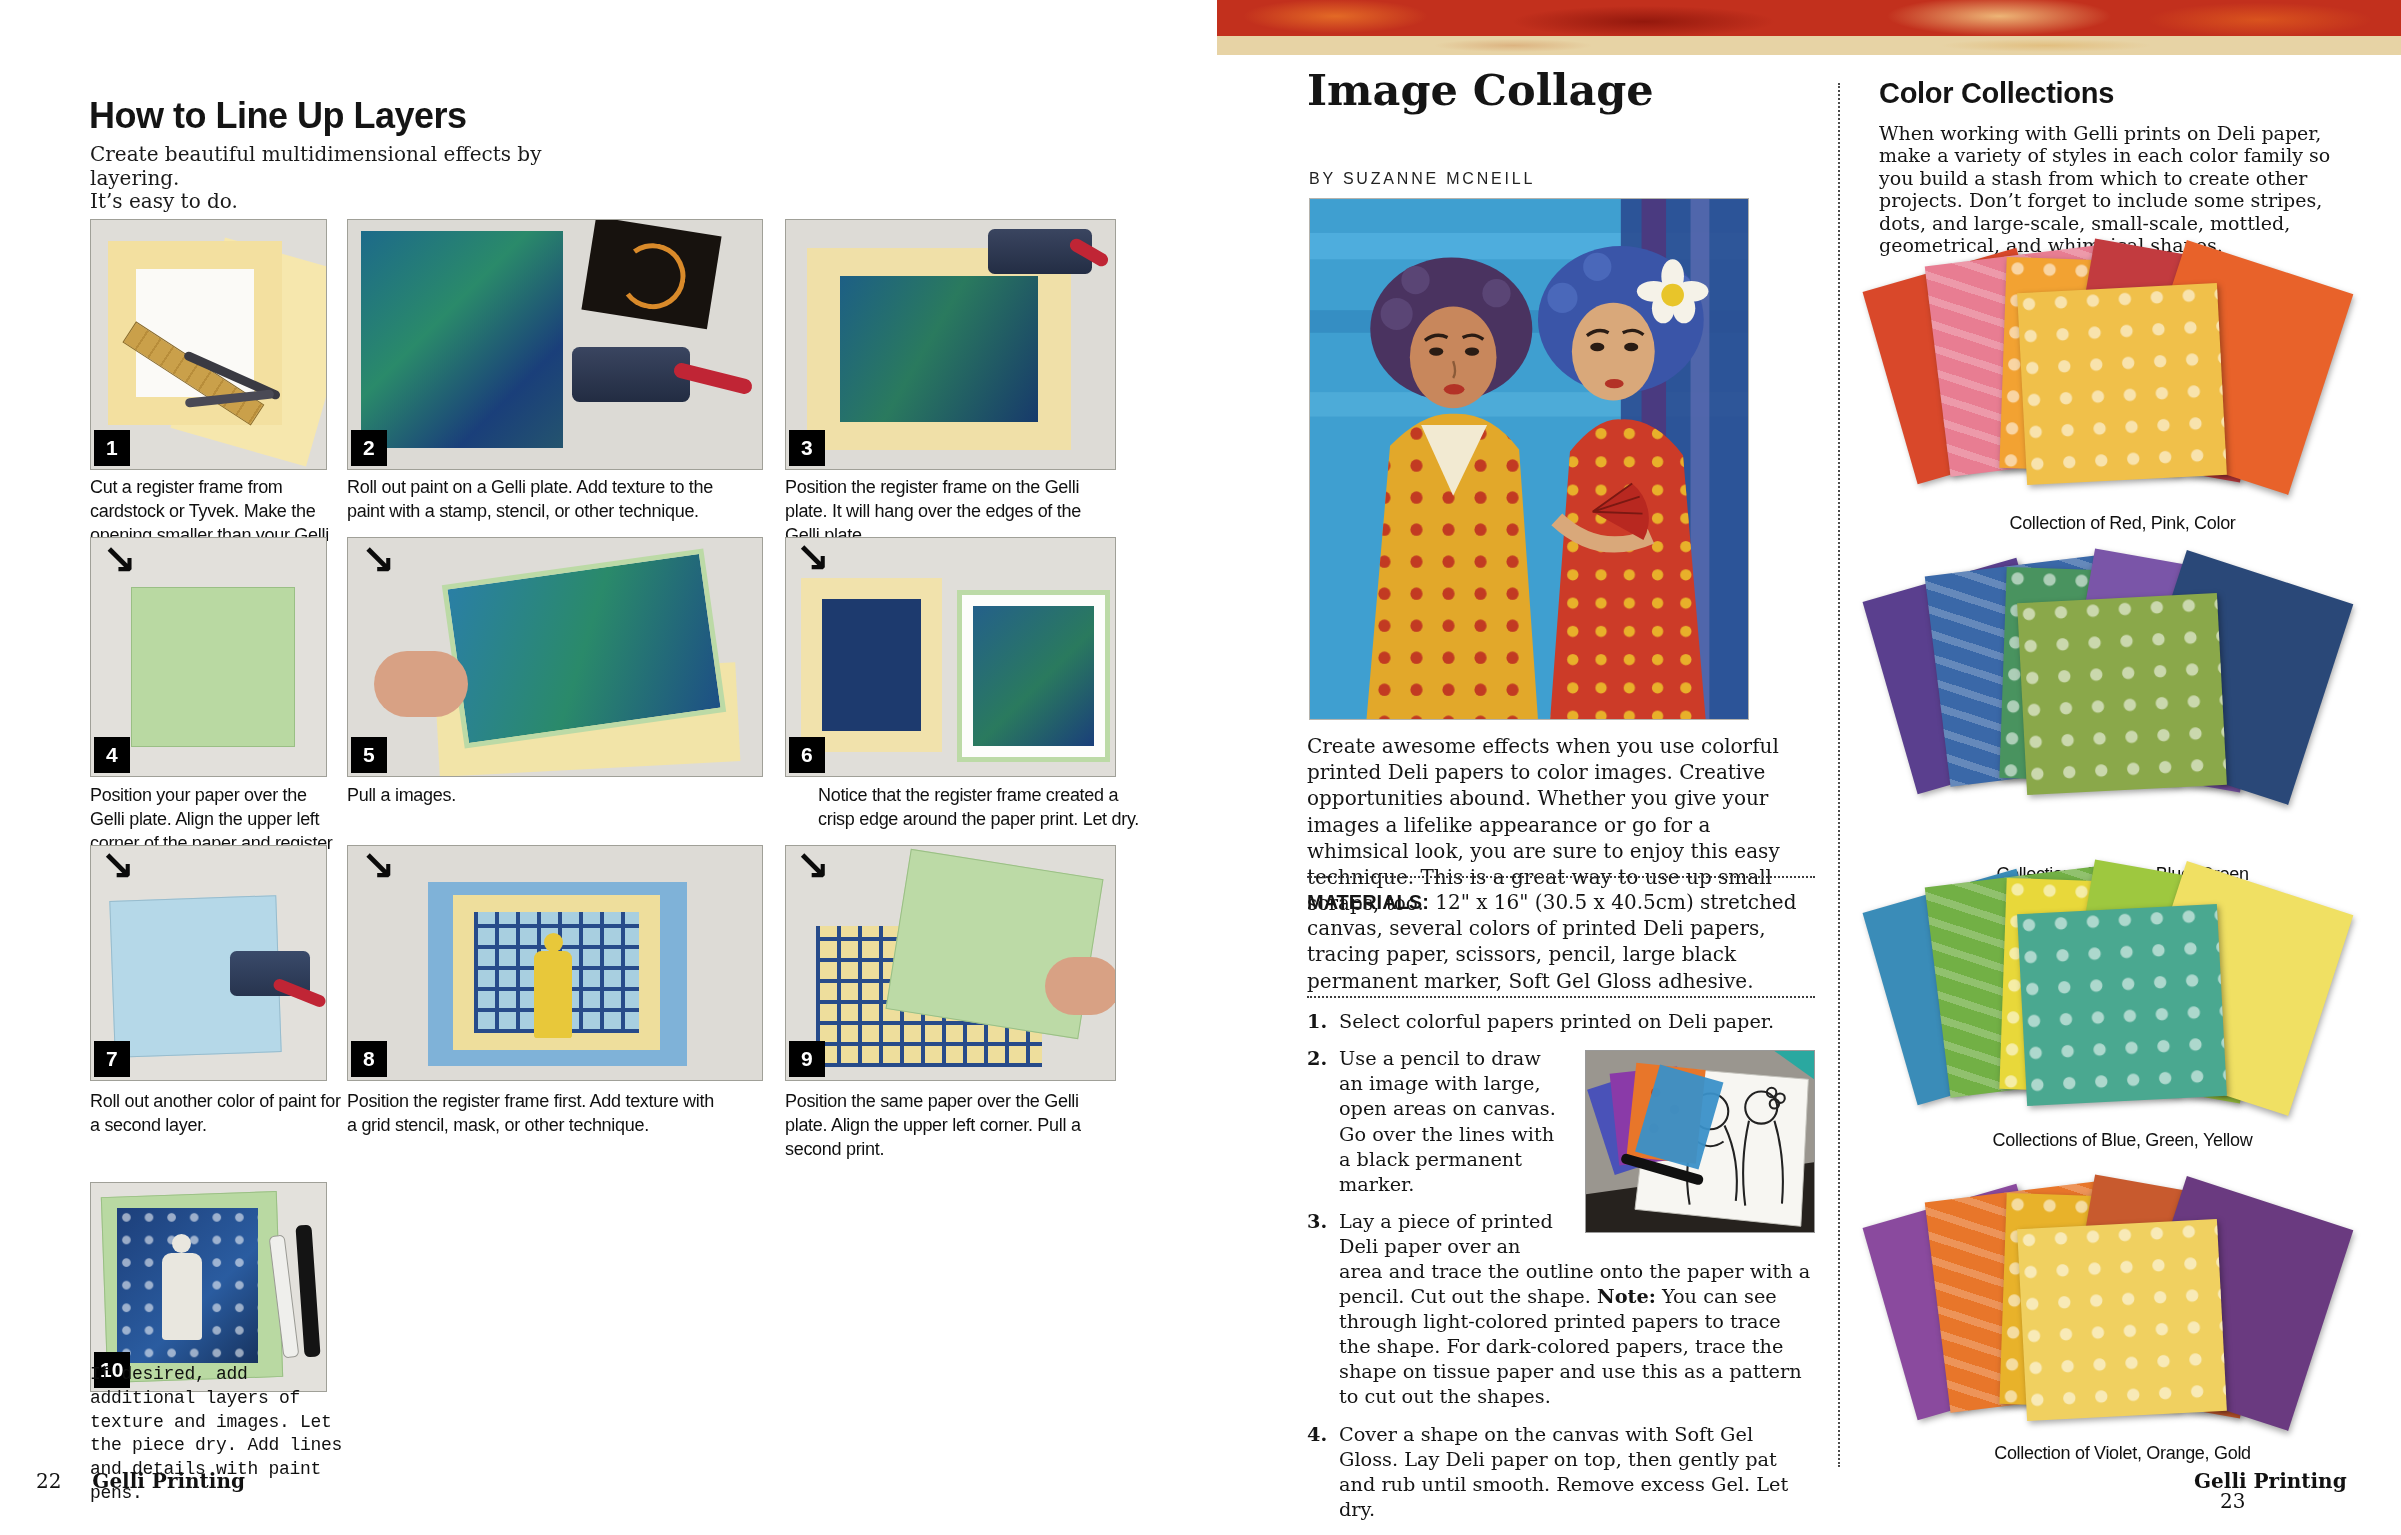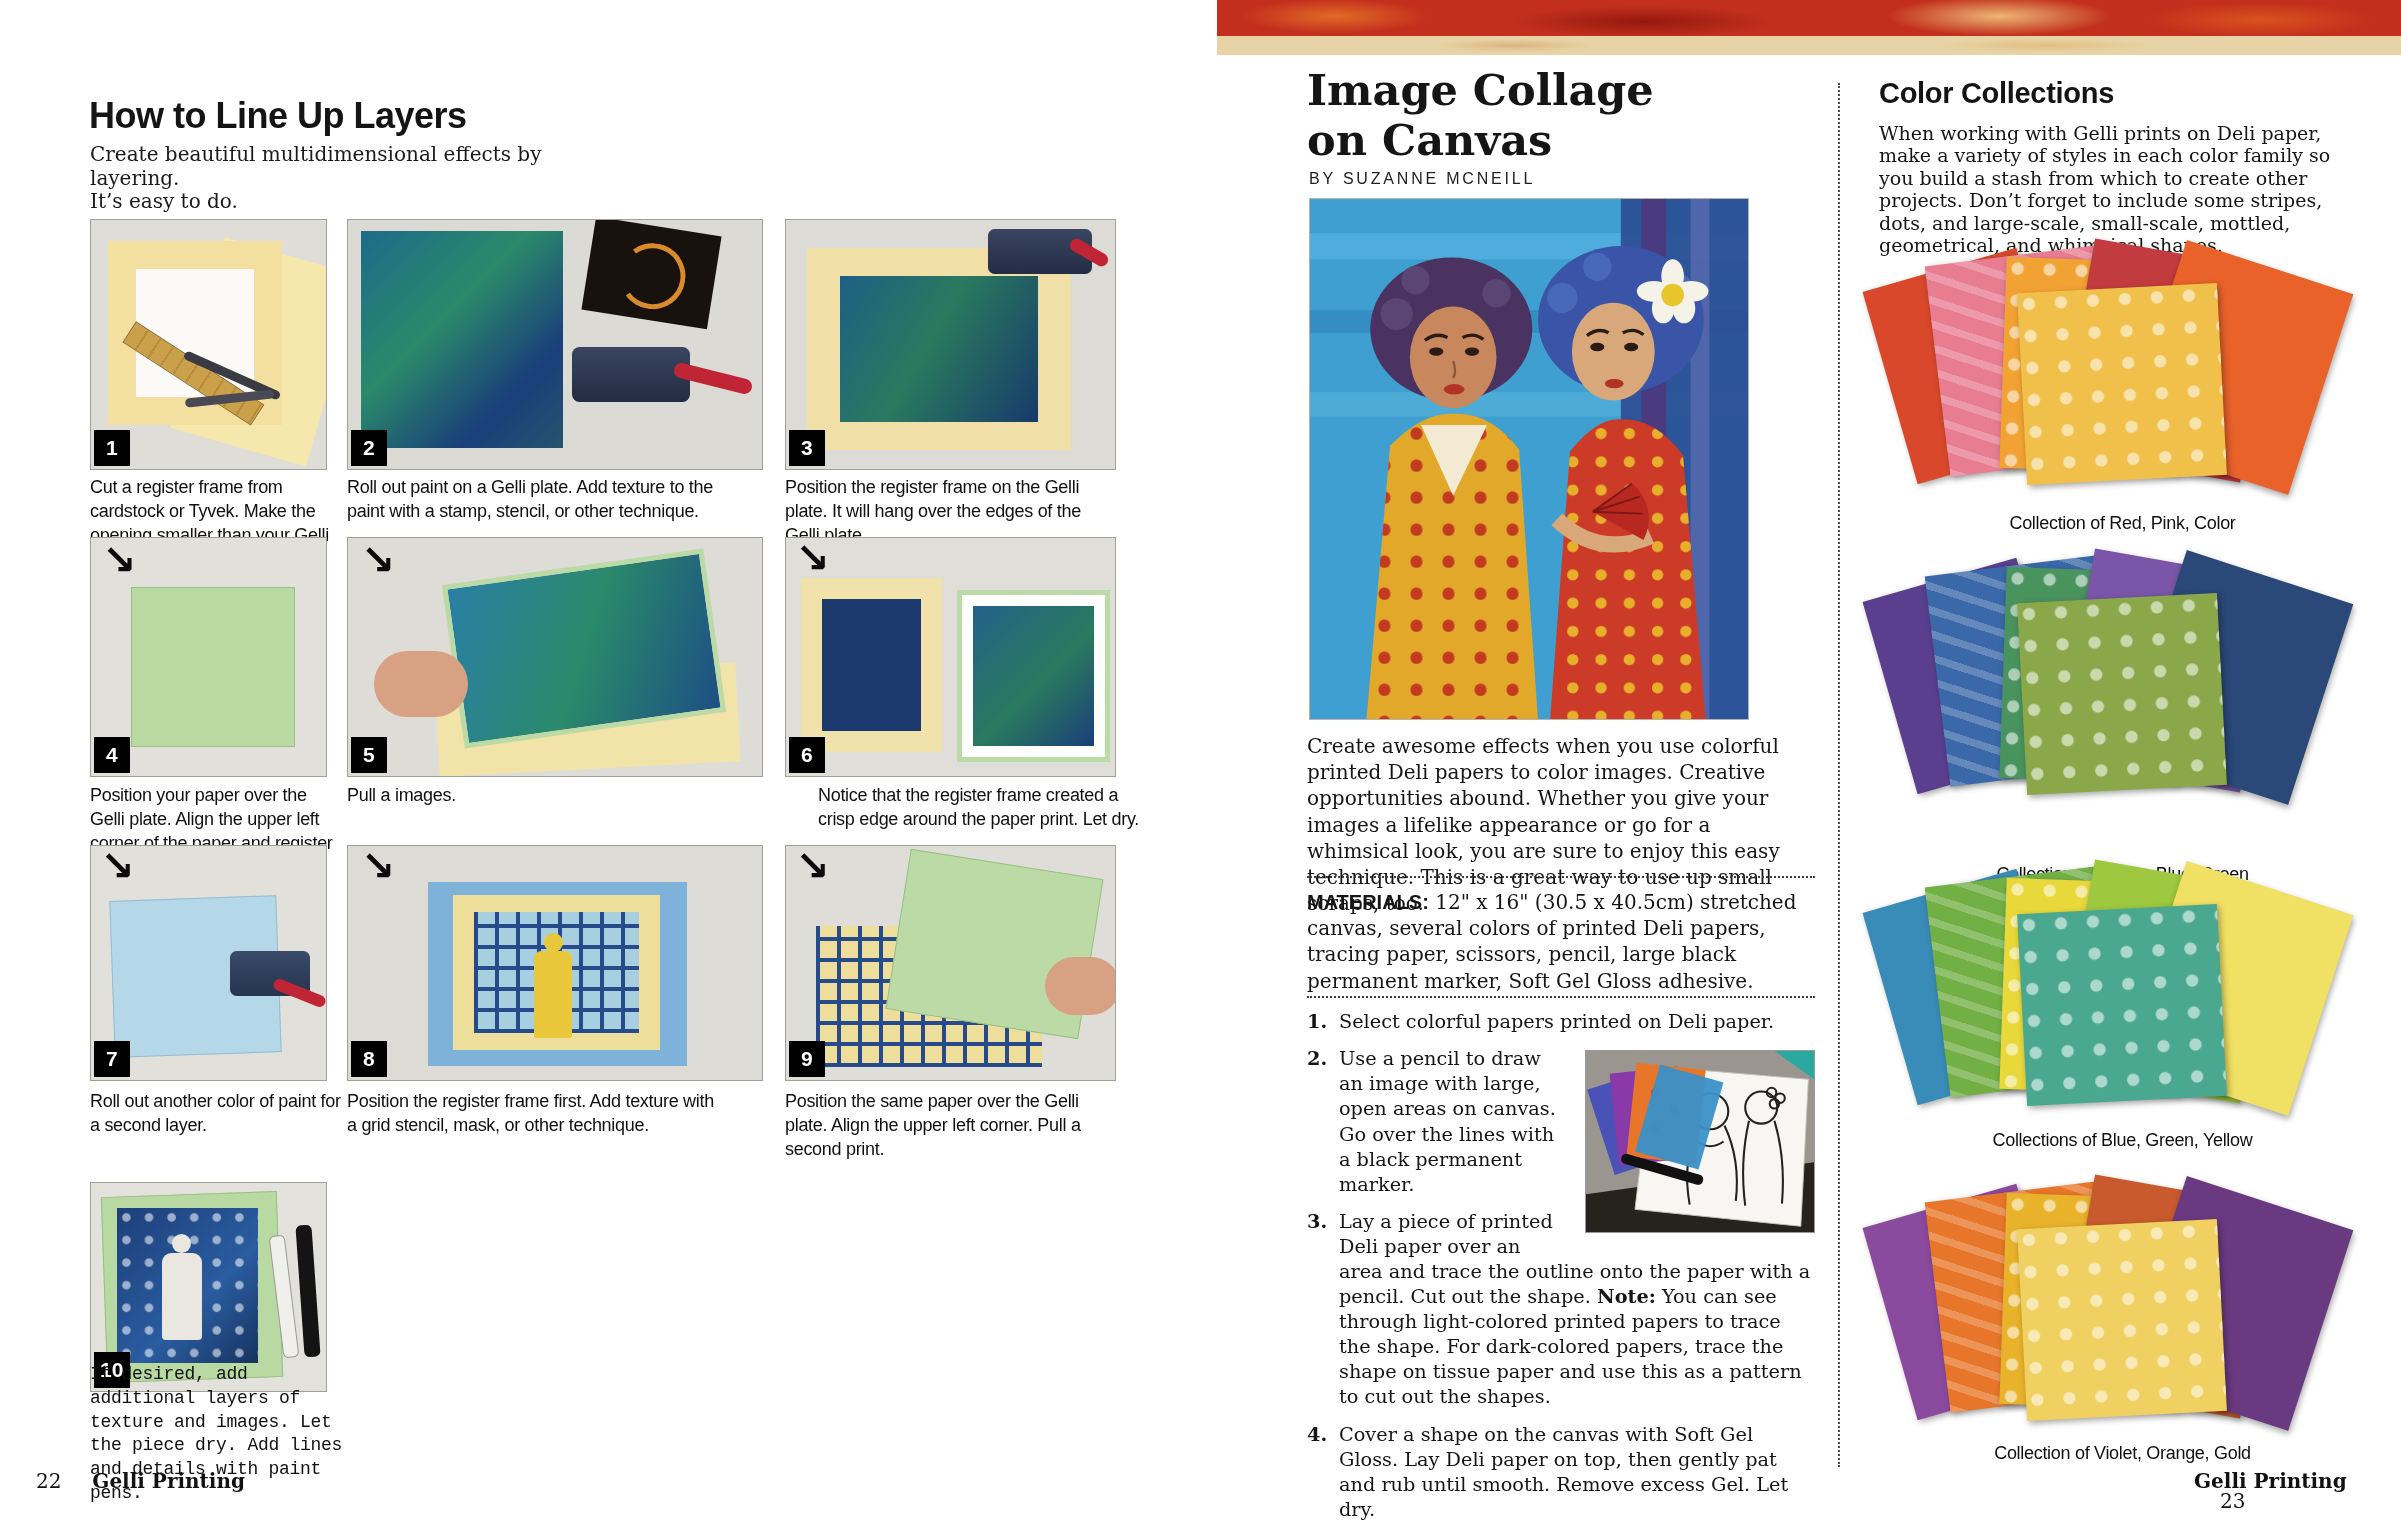--- a/index.html
+++ b/index.html
@@ -160,21 +160,20 @@
       <b style="margin-left:24.5px;">Gelli Printing</b>
     </div>
   </div>
 
   <div>
     <div class="band"></div>
     <div class="band2"></div>
 
     <div class="abs art-title" style="left:1307px;top:66px;width:508px;">
       <div>Image Collage</div>
-      <div>on Canvas</div>
     </div>
     <div class="abs byline" style="left:1309px;top:171px;">BY SUZANNE MCNEILL</div>
 
     <div class="abs" style="left:1309px;top:198px;width:438px;height:520px;border:0.9px solid #b5b3ad;">
       <svg width="438" height="520" viewBox="0 0 465 552">
         <defs>
           <pattern id="dotsR" width="34" height="34" patternUnits="userSpaceOnUse">
               <circle cx="11" cy="11" r="6.5" fill="#c23a22"></circle>
             </pattern>
           <pattern id="dotsY" width="30" height="30" patternUnits="userSpaceOnUse">

